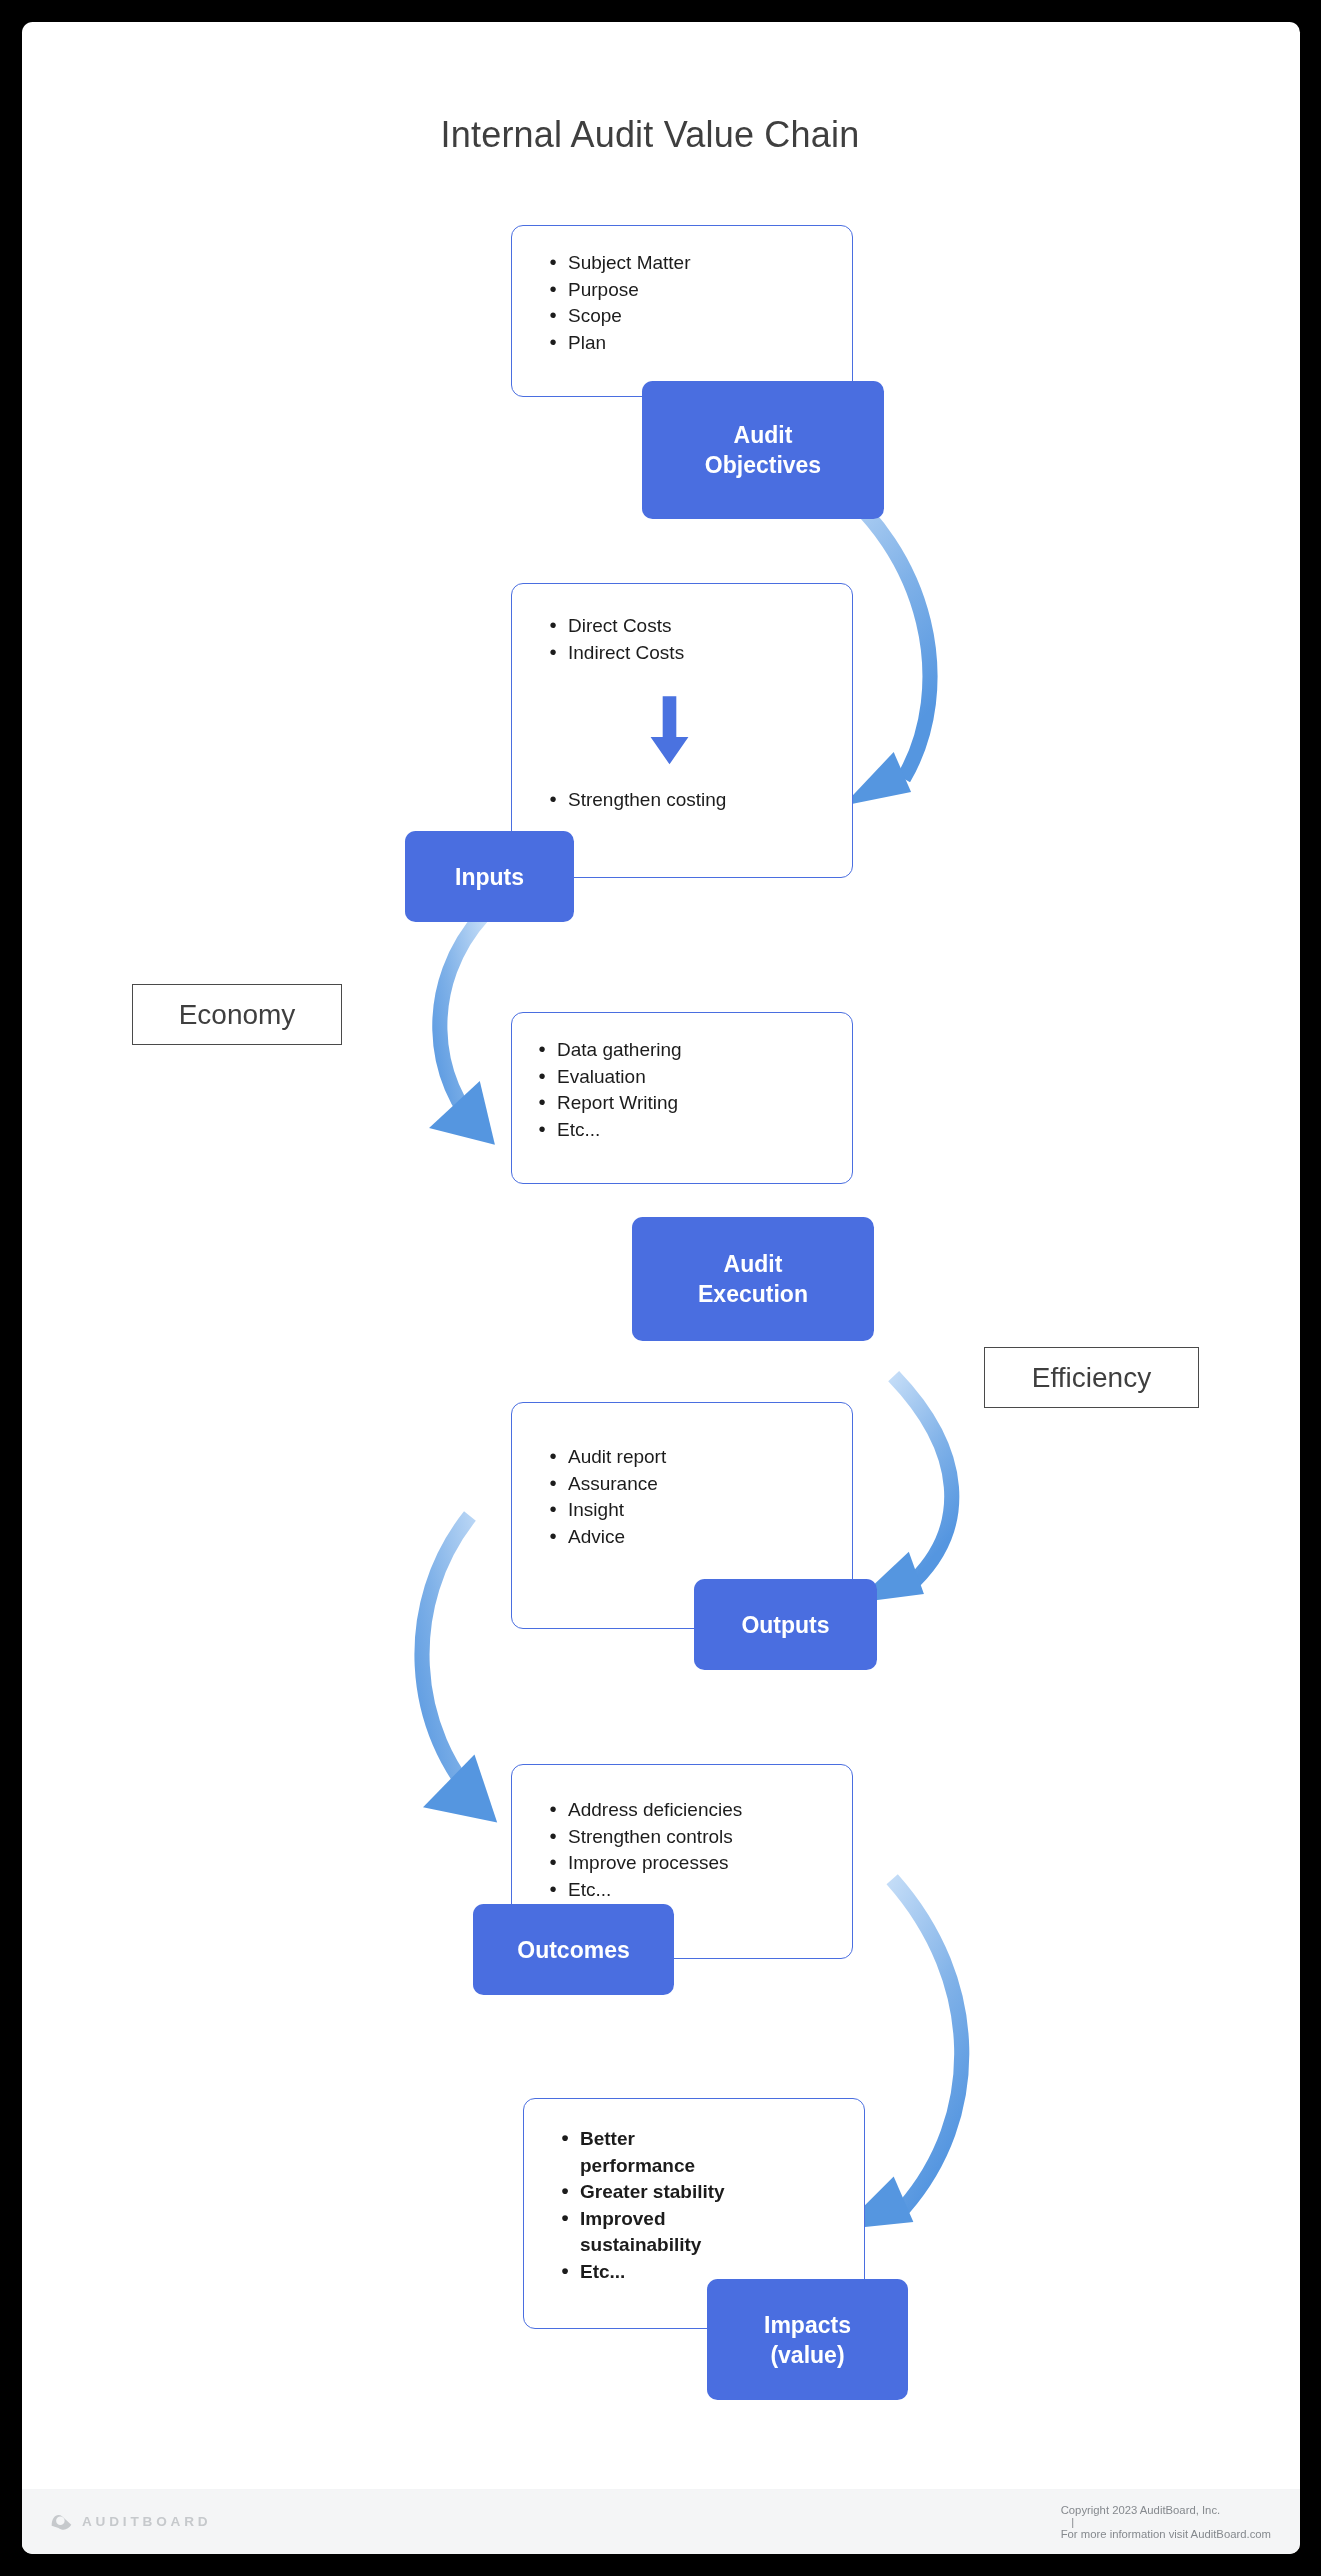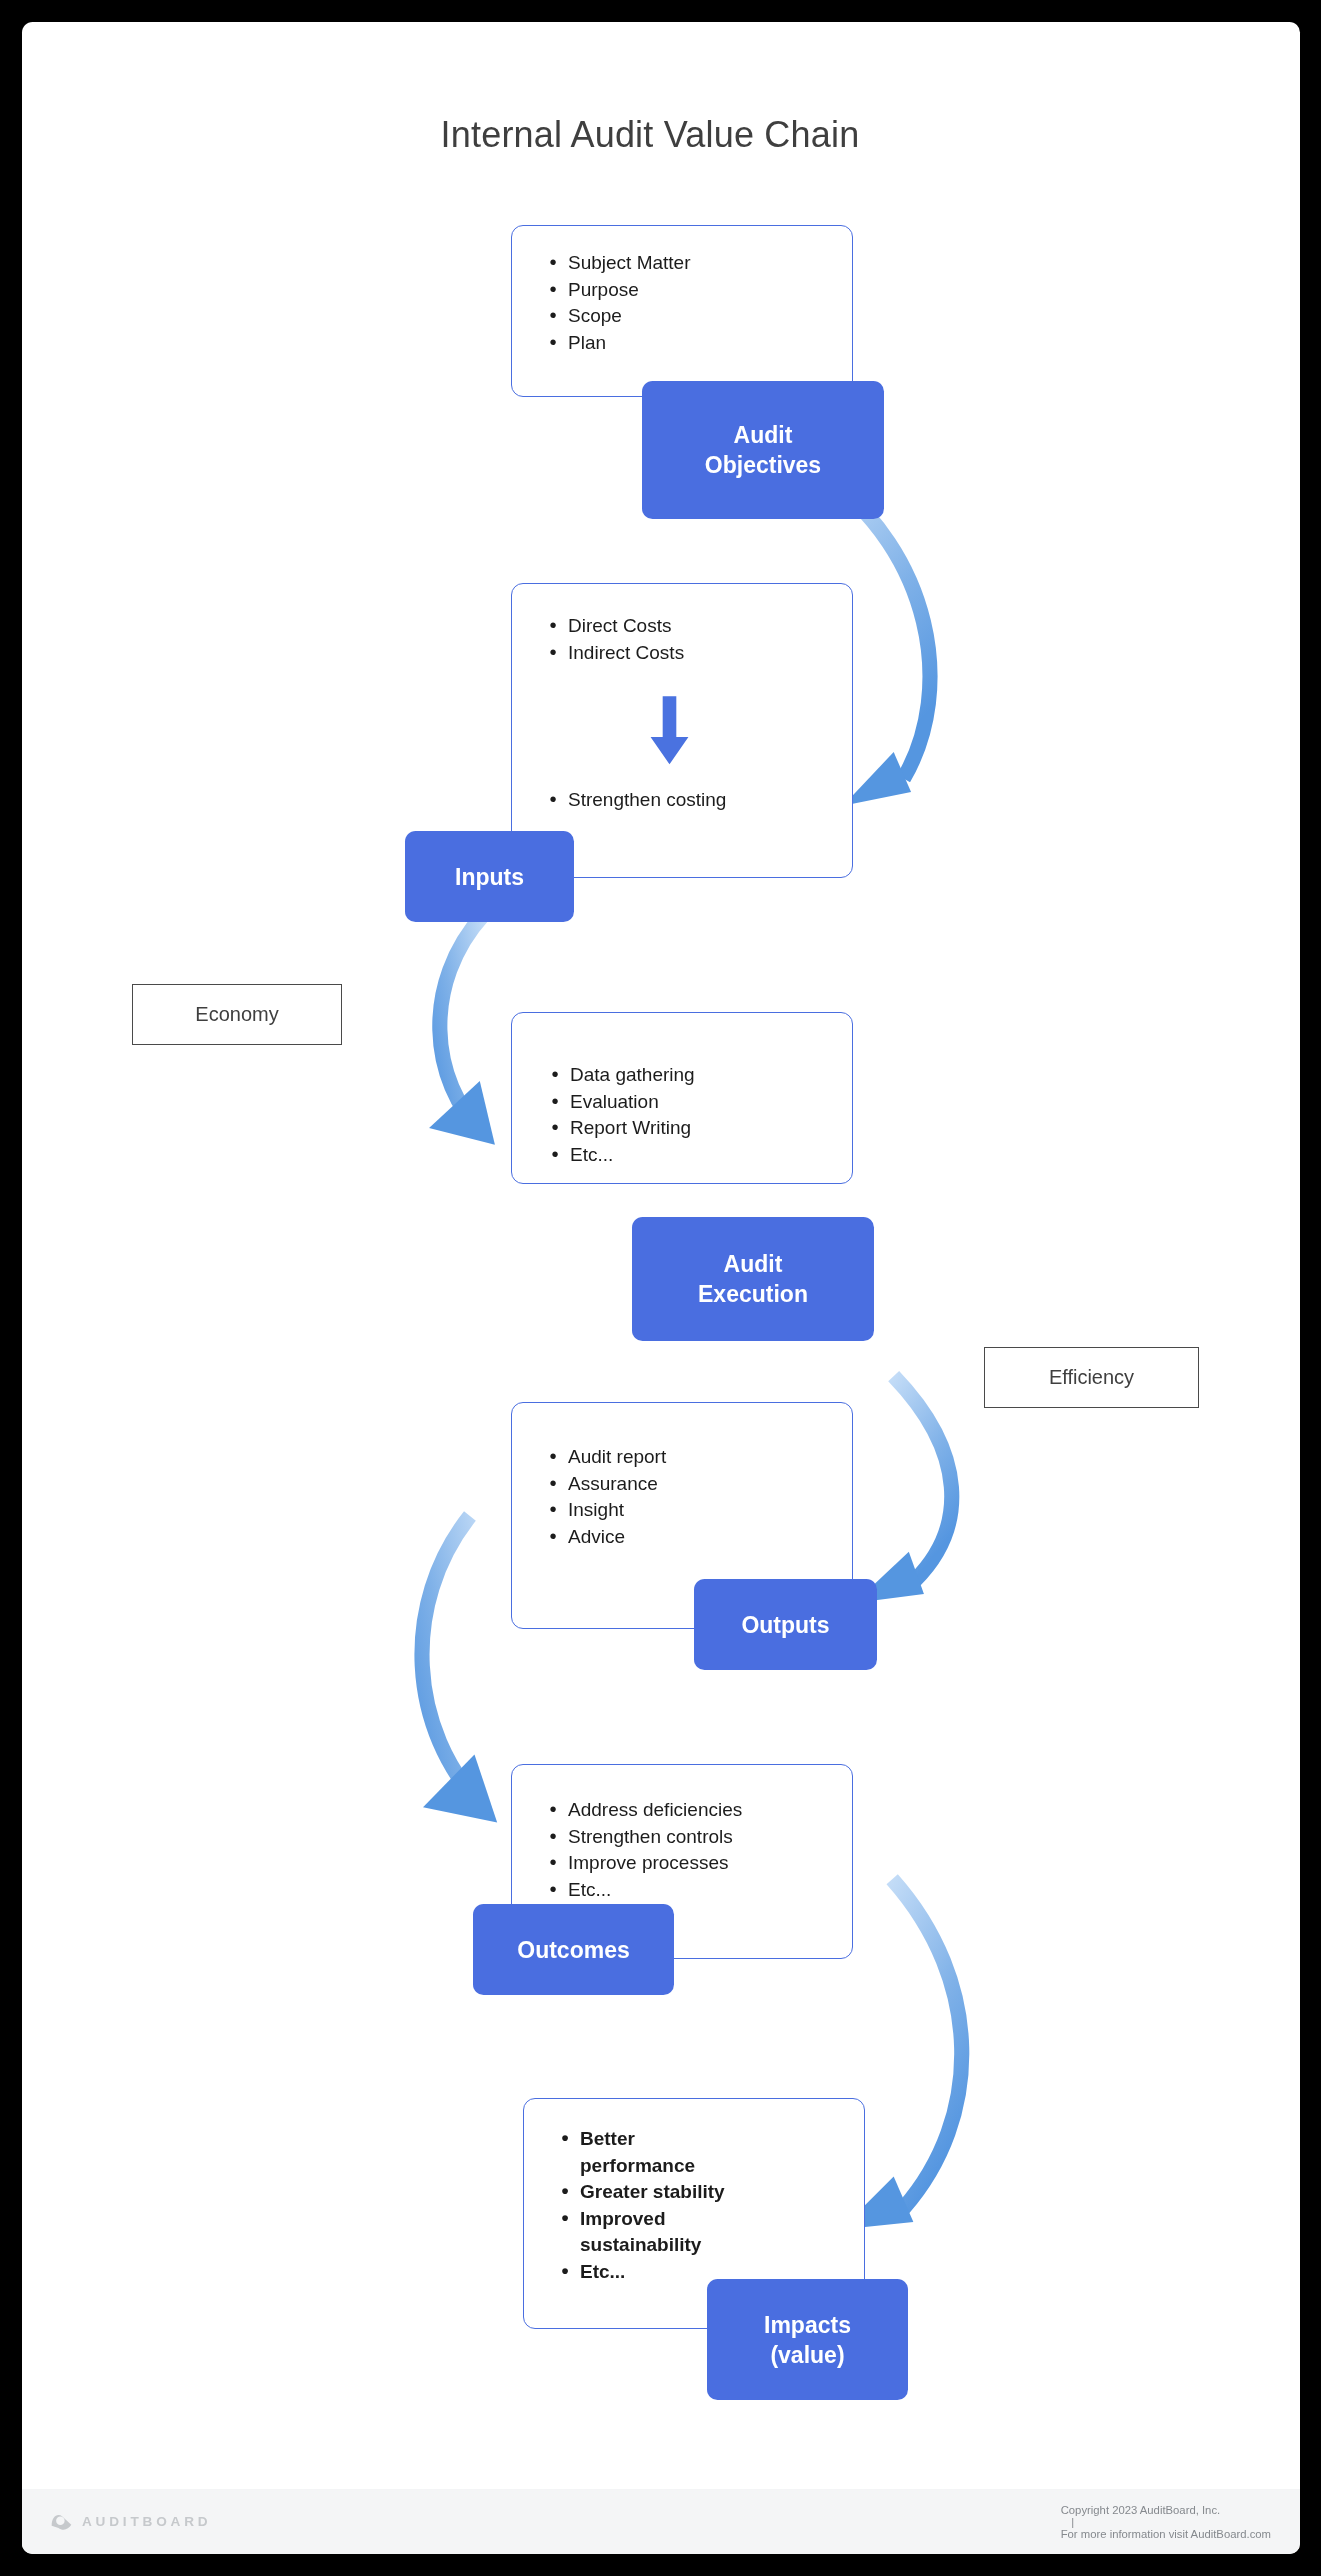--- a/index.html
+++ b/index.html
@@ -110,21 +110,21 @@
     z-index: 6;
     white-space: pre-line;
   }
 
   
   .outline-label {
     position: absolute;
     border: 1.1px solid #4a4a4a;
     background: #ffffff;
     color: #3f3f3f;
-    font-size: 20px;
+    font-size: 28px;
     display: flex;
     align-items: center;
     justify-content: center;
     z-index: 5;
   }
 
   
   #footer {
     position: absolute;
     left: 0;
@@ -227,21 +227,21 @@
 
       <ul class="bullets" style="left:33px; top:203px;">
         <li>Strengthen costing</li>
       </ul>
     </div>
     <div class="badge" style="left:383px; top:809px; width:169px; height:91px;">Inputs</div>
 
     <div class="outline-label" style="left:110px; top:962px; width:210px; height:61px;">Economy</div>
 
     <div class="content-box" style="left:489px; top:990px; width:342px; height:172px;">
-      <ul class="bullets" style="left:35px; top:24px;margin-top:25px;">
+      <ul class="bullets" style="left:22px; top:24px;">
         <li>Data gathering</li>
         <li>Evaluation</li>
         <li>Report Writing</li>
         <li>Etc...</li>
       </ul>
     </div>
     <div class="badge" style="left:610px; top:1195px; width:242px; height:124px;">Audit
 Execution</div>
 
     <div class="outline-label" style="left:962px; top:1325px; width:215px; height:61px;">Efficiency</div>

